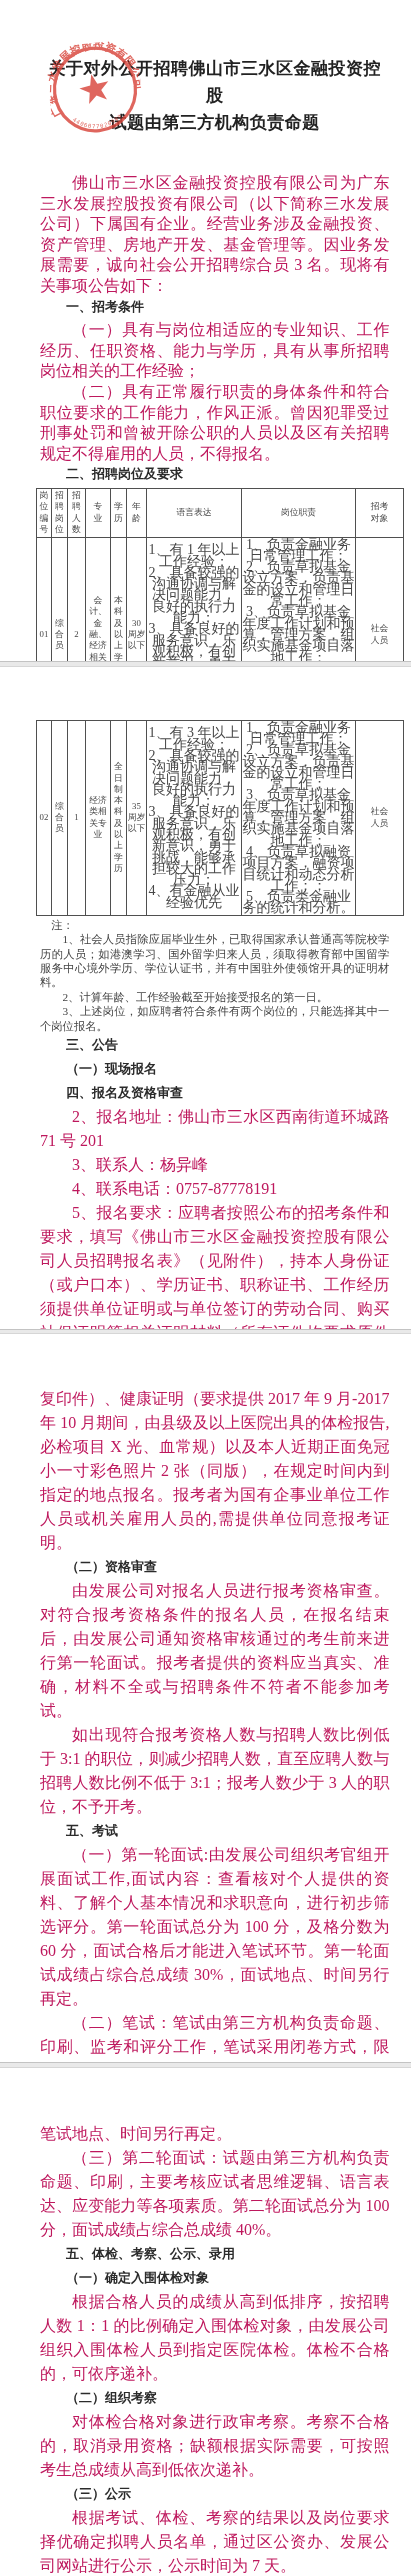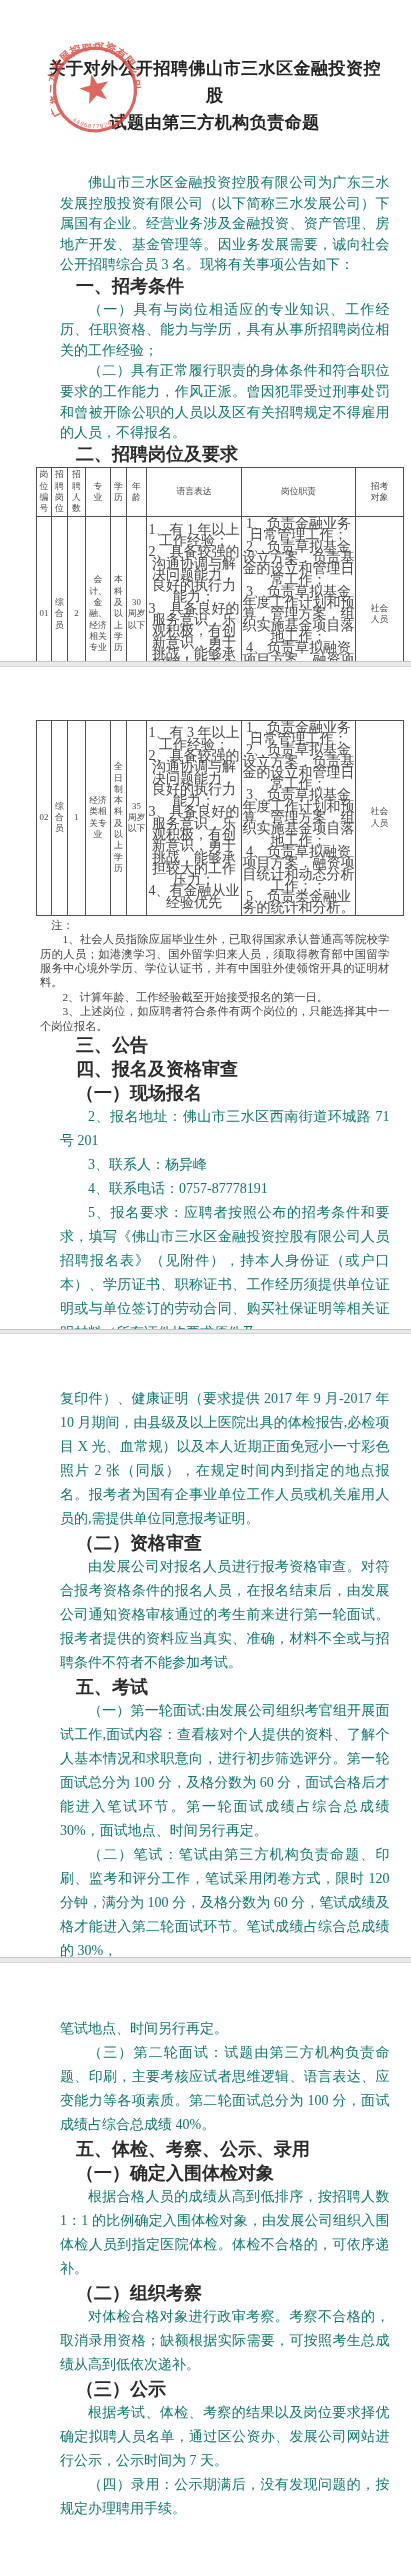--- a/index.html
+++ b/index.html
@@ -23,27 +23,27 @@
   
   .content { padding:0 21.6px 0 40px; }
 
   .title { 
     font-size:17px; font-weight:bold; color:#222;
     text-align:center; line-height:27px; letter-spacing:0.5px;
     position:relative; z-index:1;
     font-family:"Liberation Serif", serif;
   }
   .para {
-    font-size:14px; line-height:20.6px; text-align:justify;
-    text-indent:2em; color:#0f766e;margin-left:20px;
+    font-size:16px; line-height:20.6px; text-align:justify;
+    text-indent:2em; color:#be185d;
   }
   .para-w { line-height:24px; }
   .heading {
     font-family:"Liberation Sans", sans-serif;
-    font-size:18px; font-weight:bold; color:#2b2b2b;
+    font-size:13px; font-weight:bold; color:#2b2b2b;
     line-height:20.6px; text-indent:2em;
   }
   .heading-w { line-height:24px; }
   .notes { font-size:11.3px; line-height:14.4px; color:#444; }
   .notes .note-line { text-indent:2em; text-align:justify; }
   .note-label { text-indent:1em; }
 
   
   table.recruit {
     border-collapse:collapse; table-layout:fixed;
@@ -240,36 +240,37 @@
 
     <div class="content">
       <div class="notes" style="margin-top:2.1px;">
         <div class="note-label">注：</div>
         <div class="note-line">1、社会人员指除应届毕业生外，已取得国家承认普通高等院校学历的人员；如港澳学习、国外留学归来人员，须取得教育部中国留学服务中心境外学历、学位认证书，并有中国驻外使领馆开具的证明材料。</div>
         <div class="note-line">2、计算年龄、工作经验截至开始接受报名的第一日。</div>
         <div class="note-line">3、上述岗位，如应聘者符合条件有两个岗位的，只能选择其中一个岗位报名。</div>
       </div>
 
       <div class="heading heading-w">三、公告</div>
+      <div class="heading heading-w">（一）现场报名</div>
       <div class="heading heading-w">四、报名及资格审查</div>
-      <div class="heading heading-w">（一）现场报名</div>
       <p class="para para-w">2、报名地址：佛山市三水区西南街道环城路 71 号 201</p>
       <p class="para para-w">3、联系人：杨异峰</p>
       <p class="para para-w">4、联系电话：0757-87778191</p>
       <p class="para para-w">5、报名要求：应聘者按照公布的招考条件和要求，填写《佛山市三水区金融投资控股有限公司人员招聘报名表》（见附件），持本人身份证（或户口本）、学历证书、职称证书、工作经历须提供单位证明或与单位签订的劳动合同、购买社保证明等相关证明材料（所有证件均要求原件及</p>
     </div>
   </section>
 
   <div class="page-sep"></div>
 
-  <section class="page" style="height:623px;">
+  <section class="page" style="height:728px;">
     <div class="content">
       <p class="para para-w" style="margin-top:53px; text-indent:0;">复印件）、健康证明（要求提供 2017 年 9 月-2017 年 10 月期间，由县级及以上医院出具的体检报告,必检项目 X 光、血常规）以及本人近期正面免冠小一寸彩色照片 2 张（同版），在规定时间内到指定的地点报名。报考者为国有企事业单位工作人员或机关雇用人员的,需提供单位同意报考证明。</p>
       <div class="heading heading-w">（二）资格审查</div>
       <p class="para para-w">由发展公司对报名人员进行报考资格审查。对符合报考资格条件的报名人员，在报名结束后，由发展公司通知资格审核通过的考生前来进行第一轮面试。报考者提供的资料应当真实、准确，材料不全或与招聘条件不符者不能参加考试。</p>
+      <p class="para para-w">如出现符合报考资格人数与招聘人数比例低于 3:1 的职位，则减少招聘人数，直至应聘人数与招聘人数比例不低于 3:1；报考人数少于 3 人的职位，不予开考。</p>
       <div class="heading heading-w">五、考试</div>
       <p class="para para-w">（一）第一轮面试:由发展公司组织考官组开展面试工作,面试内容：查看核对个人提供的资料、了解个人基本情况和求职意向，进行初步筛选评分。第一轮面试总分为 100 分，及格分数为 60 分，面试合格后才能进入笔试环节。第一轮面试成绩占综合总成绩 30%，面试地点、时间另行再定。</p>
       <p class="para para-w">（二）笔试：笔试由第三方机构负责命题、印刷、监考和评分工作，笔试采用闭卷方式，限时 120 分钟，满分为 100 分，及格分数为 60 分，笔试成绩及格才能进入第二轮面试环节。笔试成绩占综合总成绩的 30%，</p>
     </div>
   </section>
 
   <div class="page-sep"></div>
 
   <section class="page" style="height:661px;">
     <div class="content">

